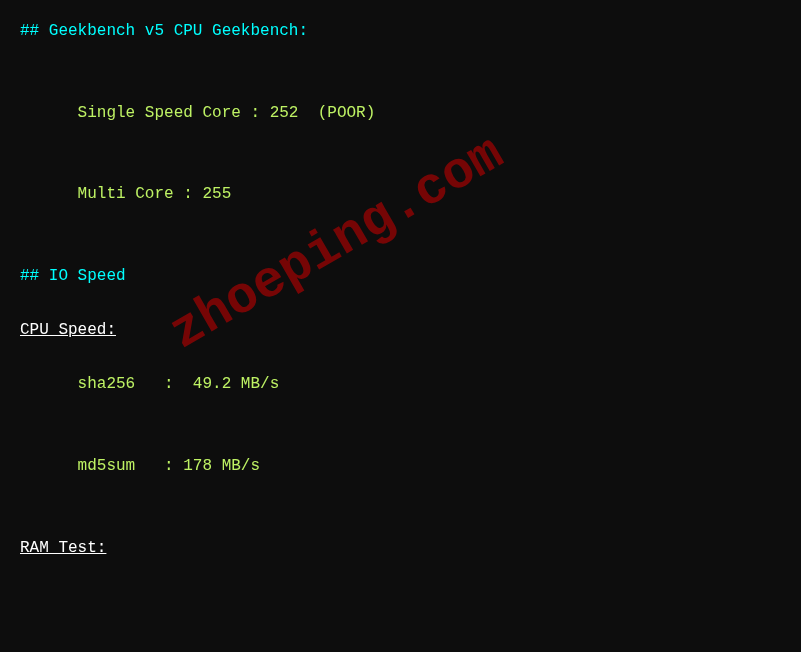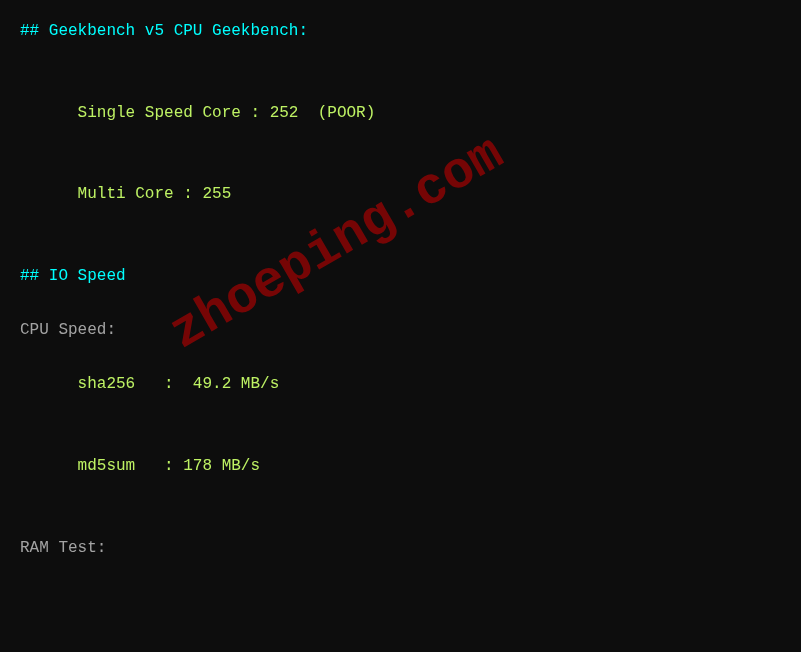--- a/index.html
+++ b/index.html
@@ -23,21 +23,22 @@
       padding: 18px 20px;
       line-height: 1.7;
       position: relative;
     }
 
     .heading {
       color: #00ffff;
     }
 
     .label {
-      color: #a3a3a3;
+      color: #ffffff;
+      text-decoration: underline;
     }
 
     .value {
       color: #bef264;
     }
 
     .watermark {
       position: absolute;
       top: 200px;
       left: 150px;

